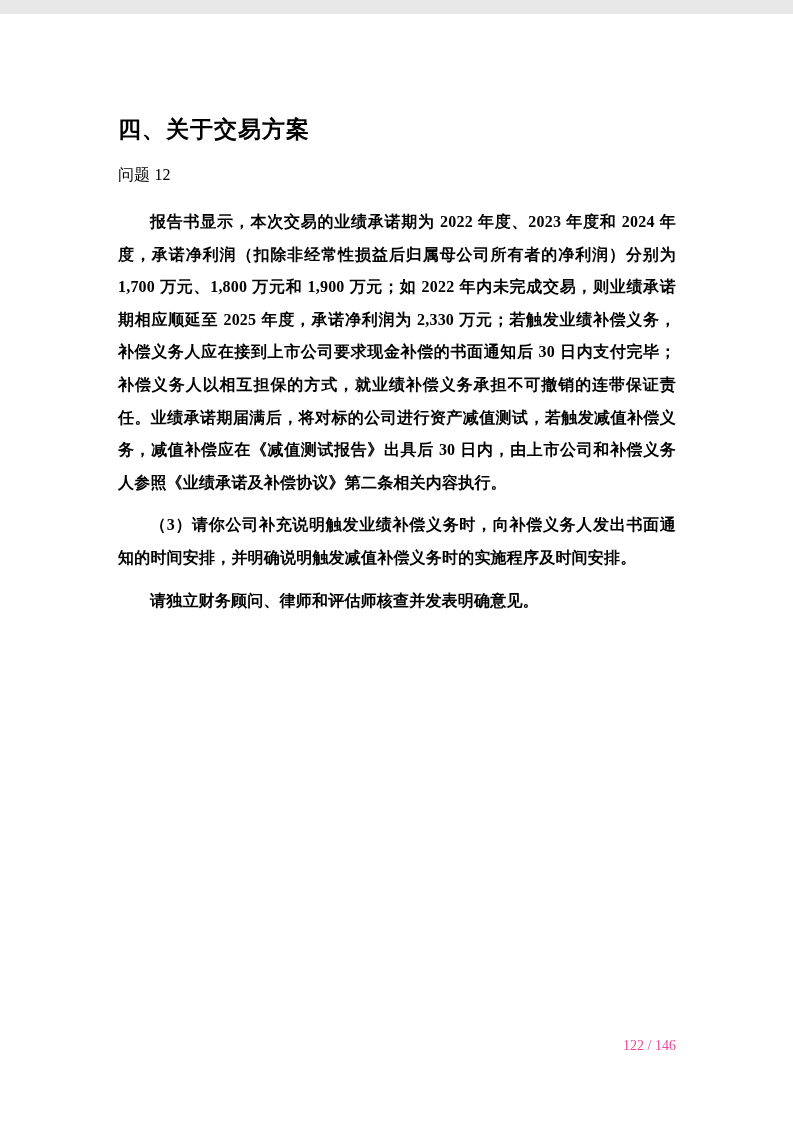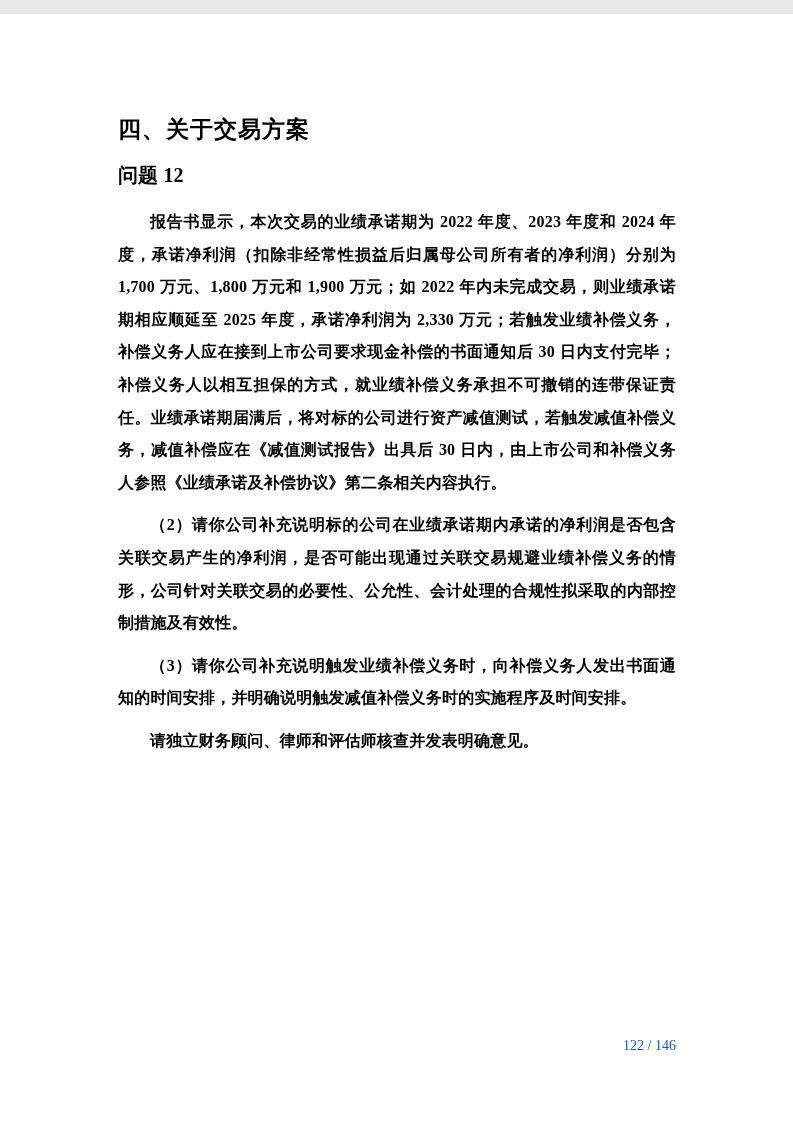--- a/index.html
+++ b/index.html
@@ -22,22 +22,22 @@
     width: 558px;
   }
   .doc-title {
     font-size: 23px;
     font-weight: 700;
     line-height: 30px;
     letter-spacing: 1px;
   }
   .question-label {
     margin-top: 20px;
-    font-size: 20px;
-    font-weight: 700;
+    font-size: 16px;
+    font-weight: 400;
     line-height: 22px;
   }
   .body-block {
     margin-top: 20px;
   }
   .para {
     font-size: 16px;
     font-weight: 700;
     line-height: 32.6px;
     text-align: justify;
@@ -50,39 +50,38 @@
   .num {
     font-family: "Liberation Serif", "DejaVu Serif", serif;
   }
   .page-footer {
     position: absolute;
     top: 1024px;
     right: 117px;
     font-family: "Liberation Serif", "DejaVu Serif", serif;
     font-size: 14px;
     font-weight: 400;
-    color: #1d4ed8;
+    color: #ec4899;
   }
 </style>
 </head>
 <body>
 
 <div class="page">
   <div class="content">
 
     <h1 class="doc-title">四、关于交易方案</h1>
 
     <div class="question-label richnum">问题 <span class="num">12</span></div>
 
     <div class="body-block">
 
       <p class="para richnum">报告书显示，本次交易的业绩承诺期为 <span class="num">2022</span> 年度、<span class="num">2023</span> 年度和 <span class="num">2024</span> 年度，承诺净利润（扣除非经常性损益后归属母公司所有者的净利润）分别为 <span class="num">1,700</span> 万元、<span class="num">1,800</span> 万元和 <span class="num">1,900</span> 万元；如 <span class="num">2022</span> 年内未完成交易，则业绩承诺期相应顺延至 <span class="num">2025</span> 年度，承诺净利润为 <span class="num">2,330</span> 万元；若触发业绩补偿义务，补偿义务人应在接到上市公司要求现金补偿的书面通知后 <span class="num">30</span> 日内支付完毕；补偿义务人以相互担保的方式，就业绩补偿义务承担不可撤销的连带保证责任。业绩承诺期届满后，将对标的公司进行资产减值测试，若触发减值补偿义务，减值补偿应在《减值测试报告》出具后 <span class="num">30</span> 日内，由上市公司和补偿义务人参照《业绩承诺及补偿协议》第二条相关内容执行。</p>
 
 
-      <p class="para richnum">（<span class="num">2</span>）请你公司补充说明标的公司在业绩承诺期内承诺的净利润是否包含关联交易产生的净利润，是否可能出现通过关联交易规避业绩补偿义务的情形，公司针对关联交易的必要性、公允性、会计处理的合规性拟采取的内部控制措施及有效性。</p>
 
       <p class="para richnum">（<span class="num">3</span>）请你公司补充说明触发业绩补偿义务时，向补偿义务人发出书面通知的时间安排，并明确说明触发减值补偿义务时的实施程序及时间安排。</p>
 
 
       <p class="para tight">请独立财务顾问、律师和评估师核查并发表明确意见。</p>
 
 
 
     </div>
   </div>

